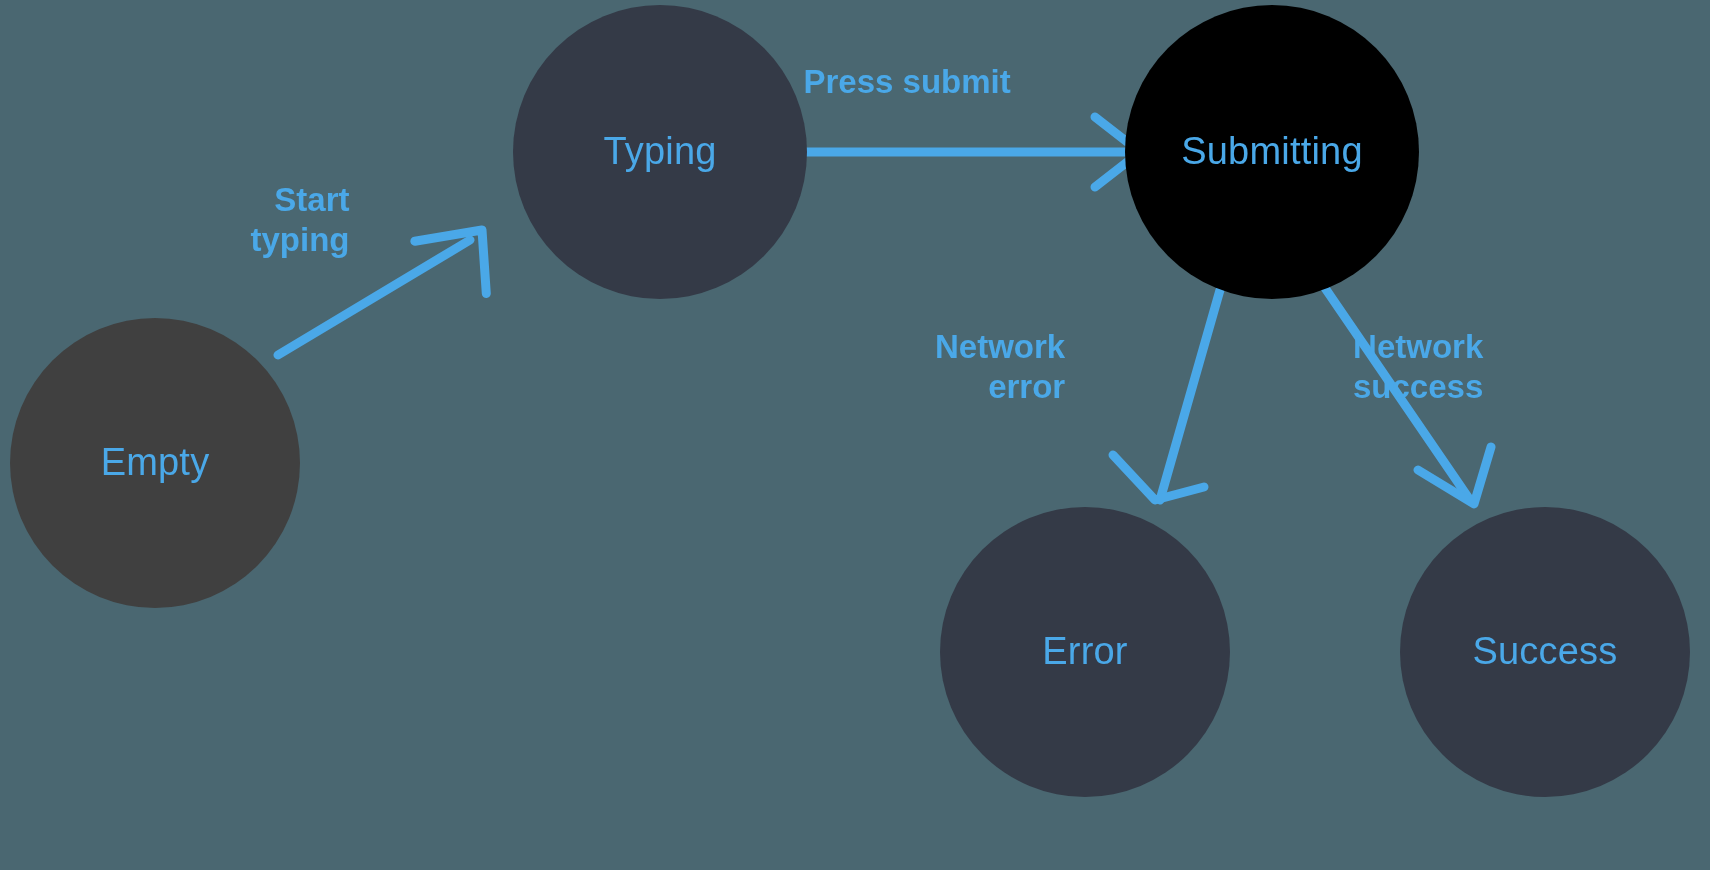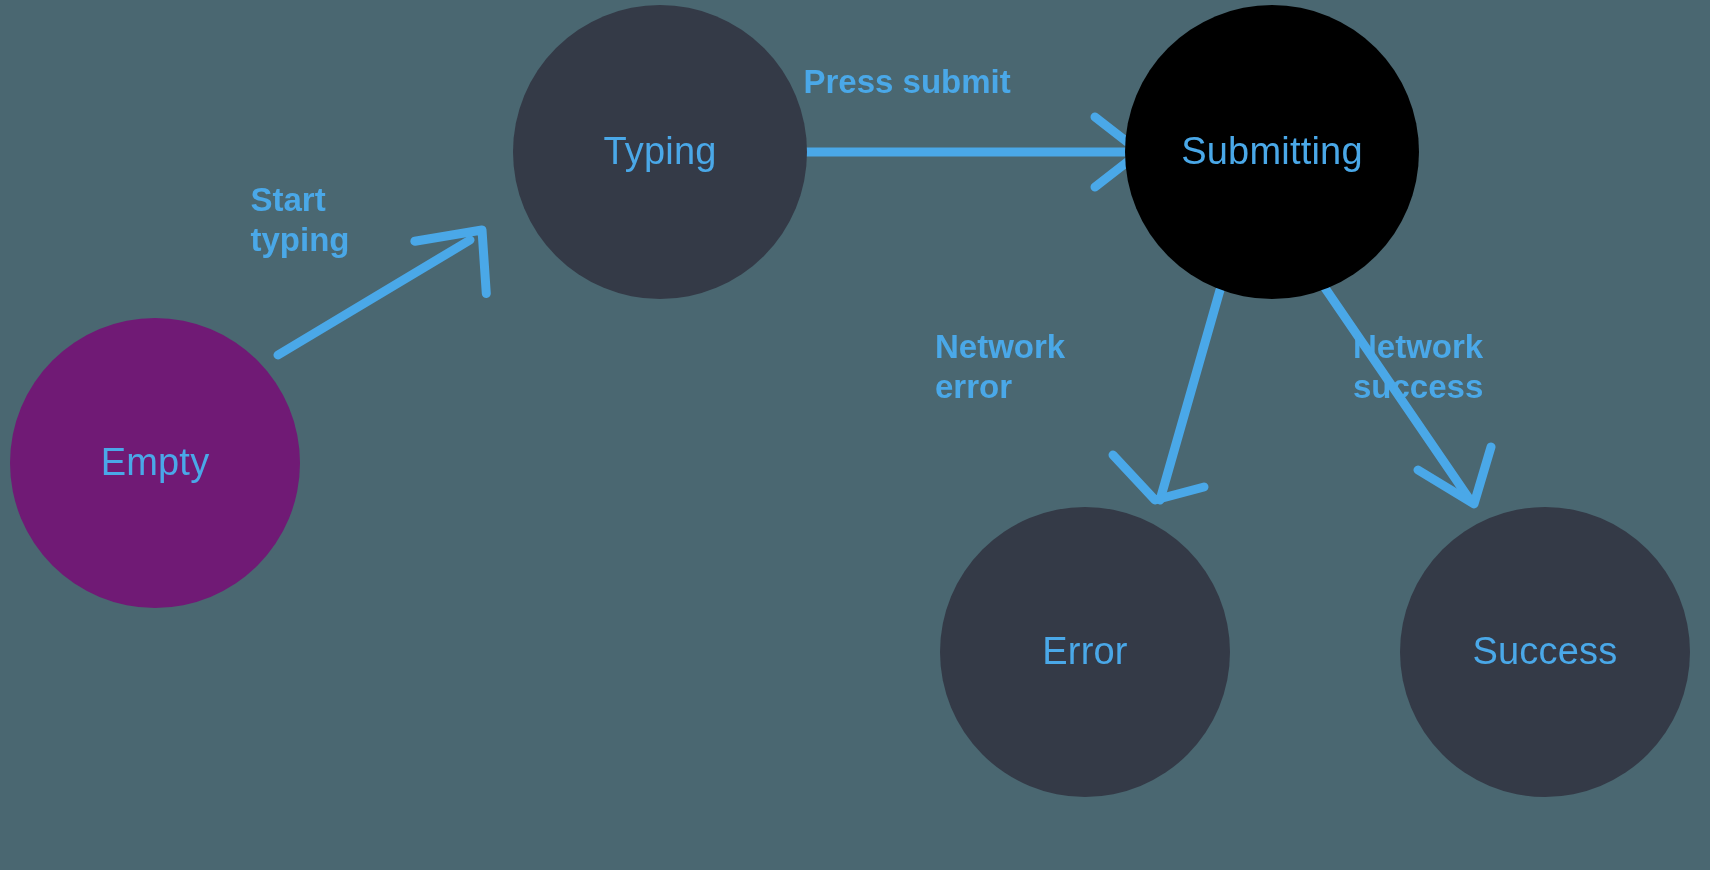--- a/index.html
+++ b/index.html
@@ -43,21 +43,21 @@
     text-align: center;
     line-height: 1.15;
     white-space: nowrap;
     user-select: none;
   }
   .edge-label {
     position: absolute;
     color: #4aa8e8;
     font-size: 33px;
     font-weight: 700;
-    text-align: left;
+    text-align: right;
     line-height: 1.22;
     white-space: pre-line;
     user-select: none;
   }
 </style>
 </head>
 <body style="background: rgb(74, 103, 113);">
 
 <div id="diagram-root" style="background: rgb(74, 103, 113);">
 
@@ -77,21 +77,21 @@
       <line x1="1220" y1="290" x2="1160" y2="500" stroke="#4aa8e8" stroke-width="9" stroke-linecap="round"></line>
       <polyline points="1113,455 1155,500 1204,487" fill="none" stroke="#4aa8e8" stroke-width="9" stroke-linecap="round" stroke-linejoin="round"></polyline>
     </g>
 
     <g>
       <line x1="1325" y1="288" x2="1470" y2="500" stroke="#4aa8e8" stroke-width="9" stroke-linecap="round"></line>
       <polyline points="1418,470 1474,504 1491,447" fill="none" stroke="#4aa8e8" stroke-width="9" stroke-linecap="round" stroke-linejoin="round"></polyline>
     </g>
   </svg>
 
-  <div class="state-node" id="node-empty" style="left: 10px; top: 318px; width: 290px; height: 290px; background: #701a75;">
+  <div class="state-node" id="node-empty" style="left: 10px; top: 318px; width: 290px; height: 290px; background: #404040;">
     <span class="state-label" style="color: rgb(74, 168, 232);">Empty</span>
   </div>
 
   <div class="state-node" id="node-typing" style="left: 513px; top: 5px; width: 294px; height: 294px; background: rgb(52, 58, 71);">
     <span class="state-label" style="color: rgb(74, 168, 232);">Typing</span>
   </div>
 
   <div class="state-node" id="node-submitting" style="left: 1125px; top: 5px; width: 294px; height: 294px; background: #000000;">
     <span class="state-label" style="color: rgb(74, 168, 232);">Submitting</span>
   </div>

